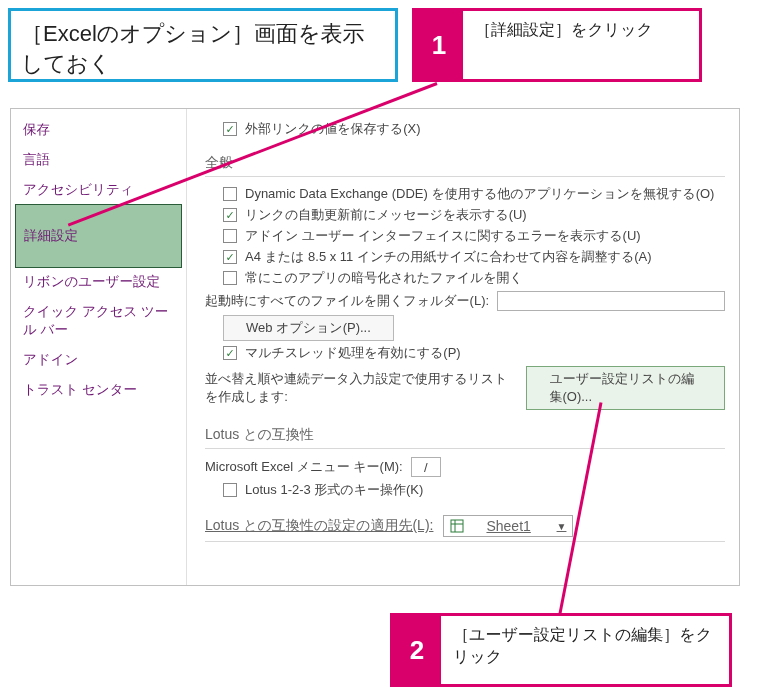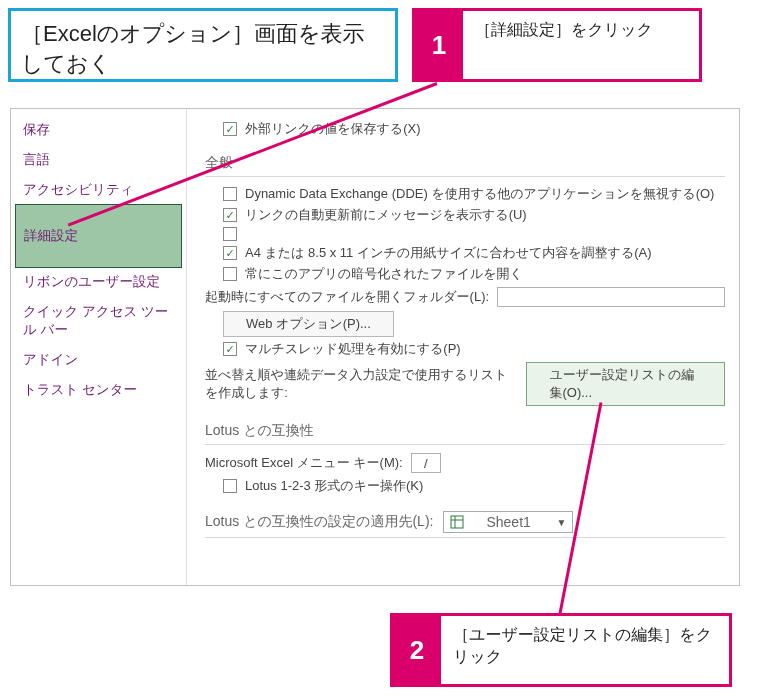--- a/index.html
+++ b/index.html
@@ -204,20 +204,21 @@
     <div class="row indent">
       <span class="chk"></span>
       <span>Dynamic Data Exchange (DDE) を使用する他のアプリケーションを無視する(O)</span>
     </div>
     <div class="row indent">
       <span class="chk checked"></span>
       <span>リンクの自動更新前にメッセージを表示する(U)</span>
     </div>
     <div class="row indent">
       <span class="chk"></span>
+      <span>アドイン ユーザー インターフェイスに関するエラーを表示する(U)</span>
     </div>
     <div class="row indent">
       <span class="chk checked"></span>
       <span>A4 または 8.5 x 11 インチの用紙サイズに合わせて内容を調整する(A)</span>
     </div>
     <div class="row indent">
       <span class="chk"></span>
       <span>常にこのアプリの暗号化されたファイルを開く</span>
     </div>
 
@@ -250,21 +251,21 @@
       <span>Microsoft Excel メニュー キー(M):</span>
       <span class="input-text" style="width:30px; text-align:center; display:inline-flex; align-items:center; justify-content:center;">
         <span>/</span>
       </span>
     </div>
     <div class="row indent">
       <span class="chk"></span>
       <span>Lotus 1-2-3 形式のキー操作(K)</span>
     </div>
 
-    <div class="section-head" style="display:flex; align-items:center; gap:10px;">
+    <div class="section-head" style="display:flex; align-items:center; gap:10px;text-decoration:underline;">
       <span>Lotus との互換性の設定の適用先(L):</span>
       <span class="dropdown">
         <span class="sheet-icon">
           <svg width="14" height="14" viewBox="0 0 14 14">
               <rect x="1" y="1" width="12" height="12" fill="none" stroke="#2d7d3a" stroke-width="1"></rect>
               <line x1="1" y1="5" x2="13" y2="5" stroke="#2d7d3a"></line>
               <line x1="5" y1="1" x2="5" y2="13" stroke="#2d7d3a"></line>
             </svg>
         </span>
         <span>Sheet1</span>

